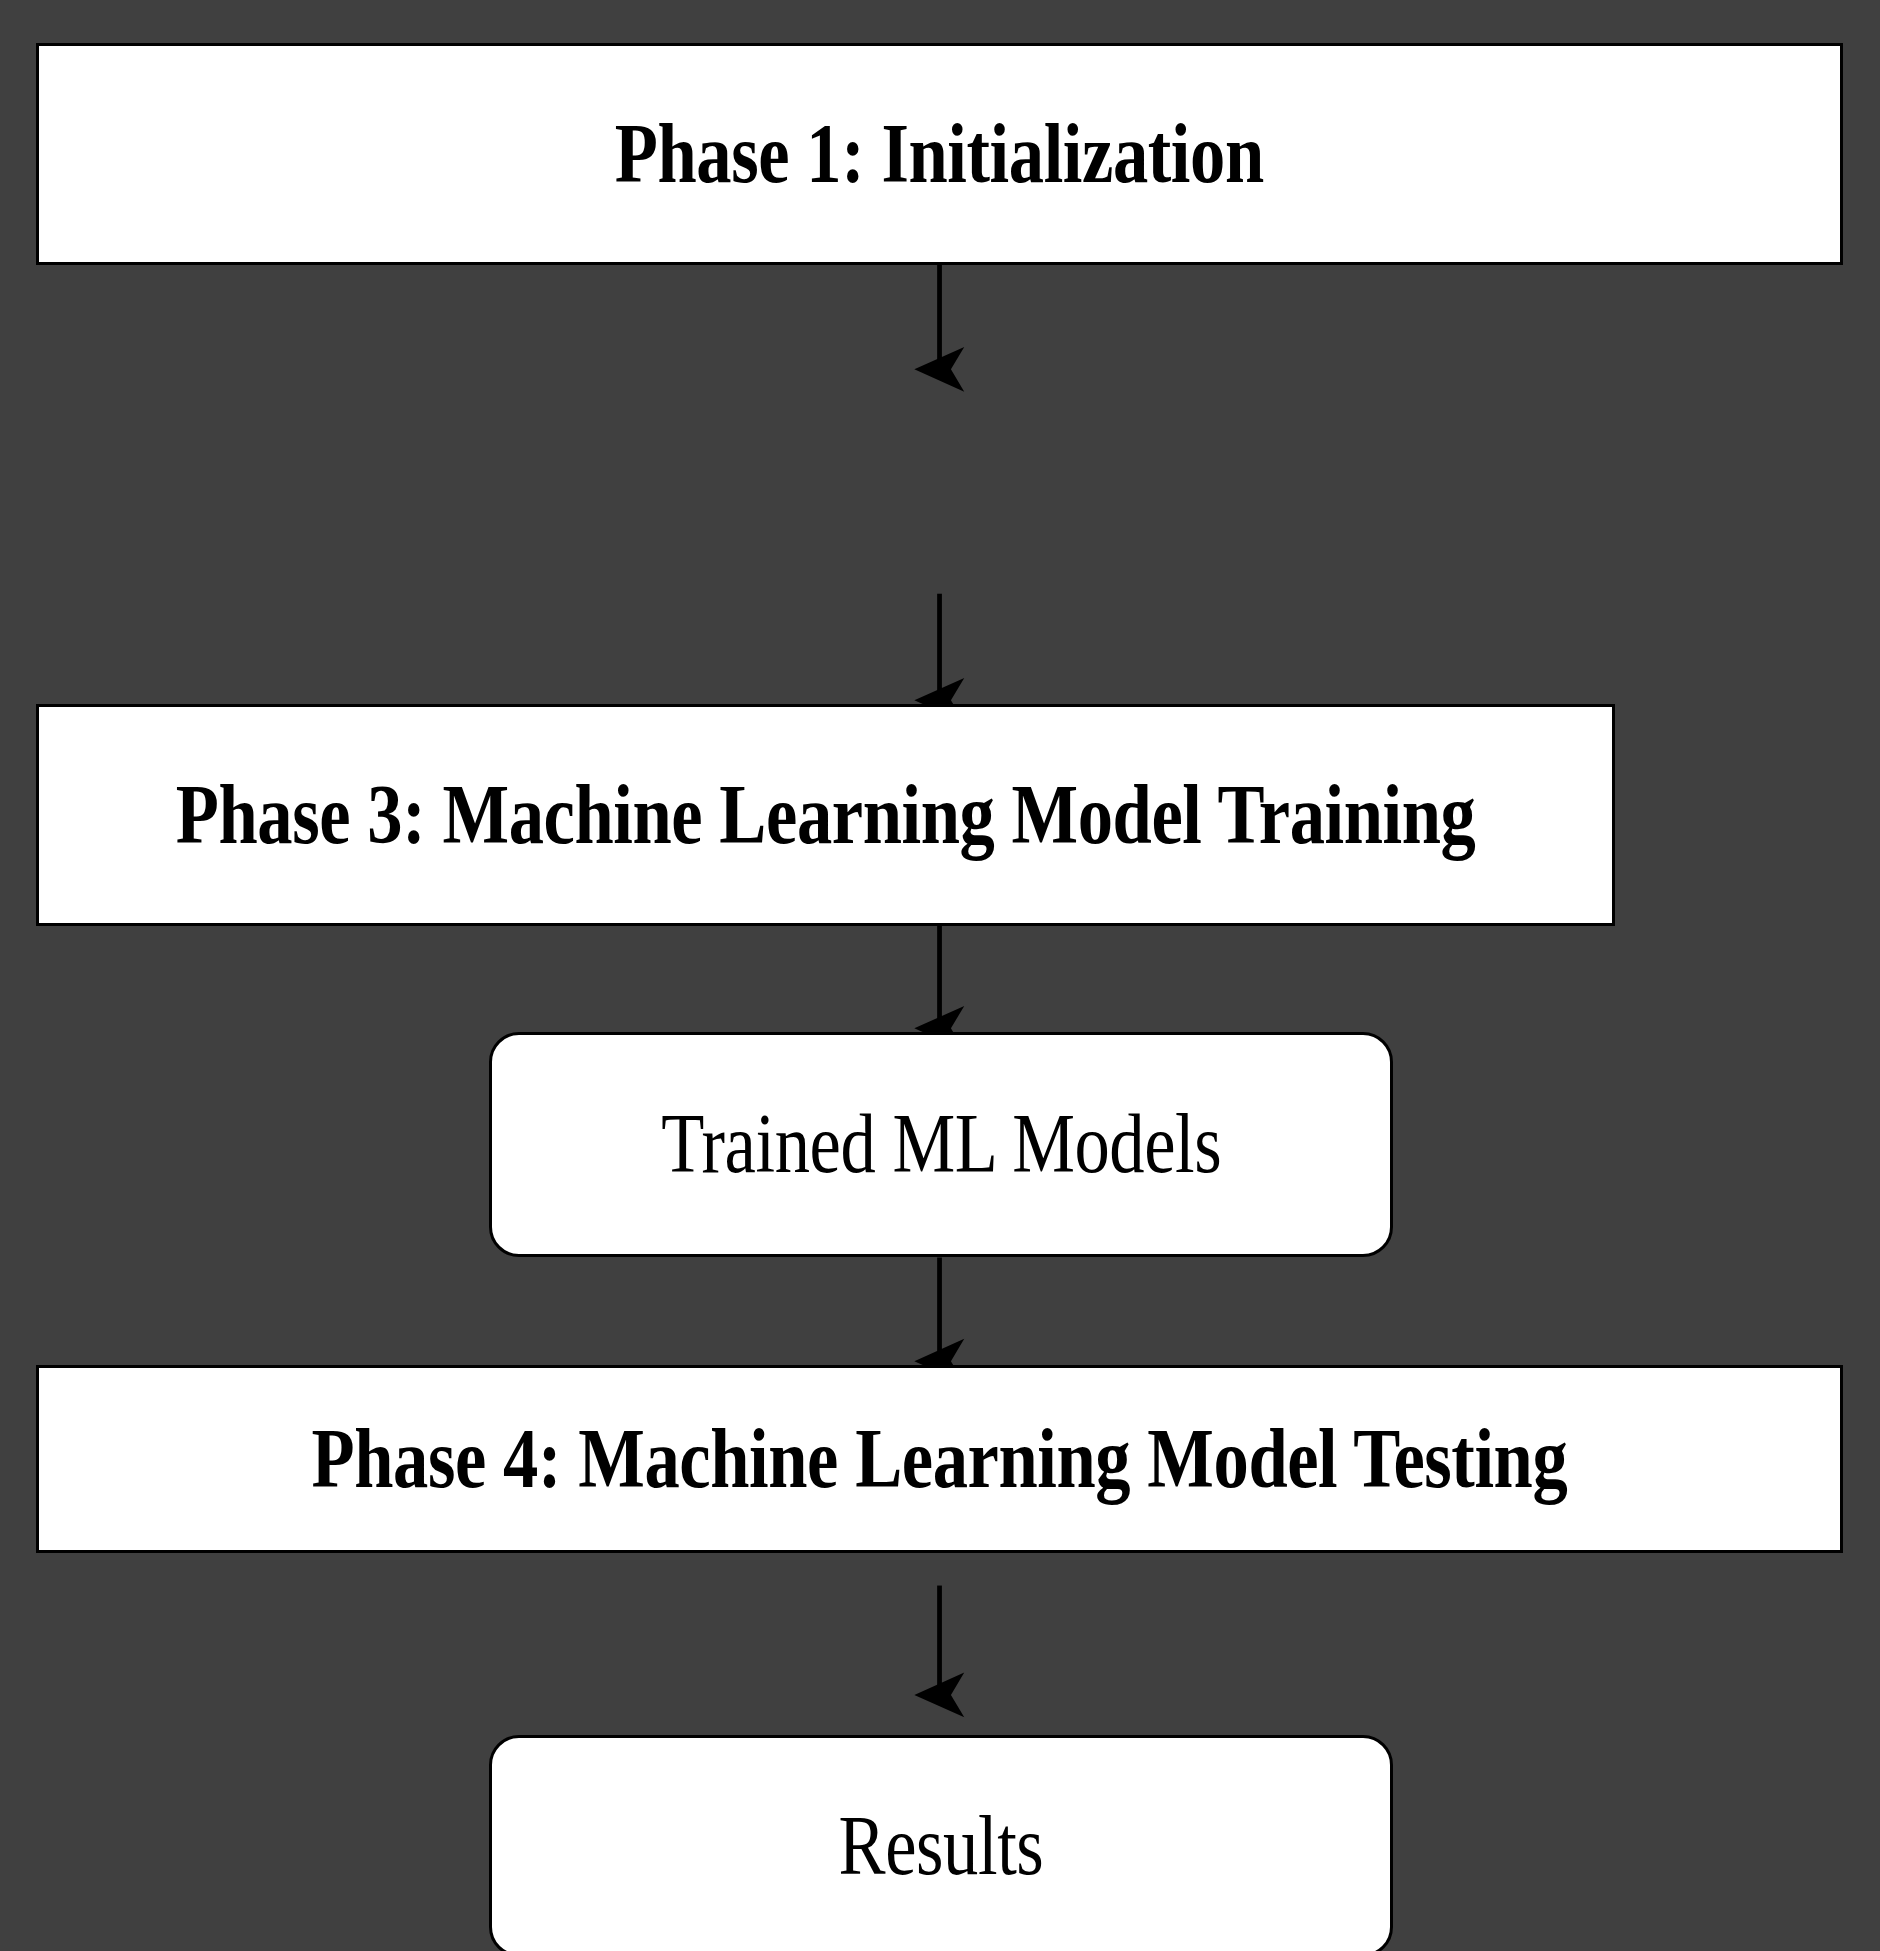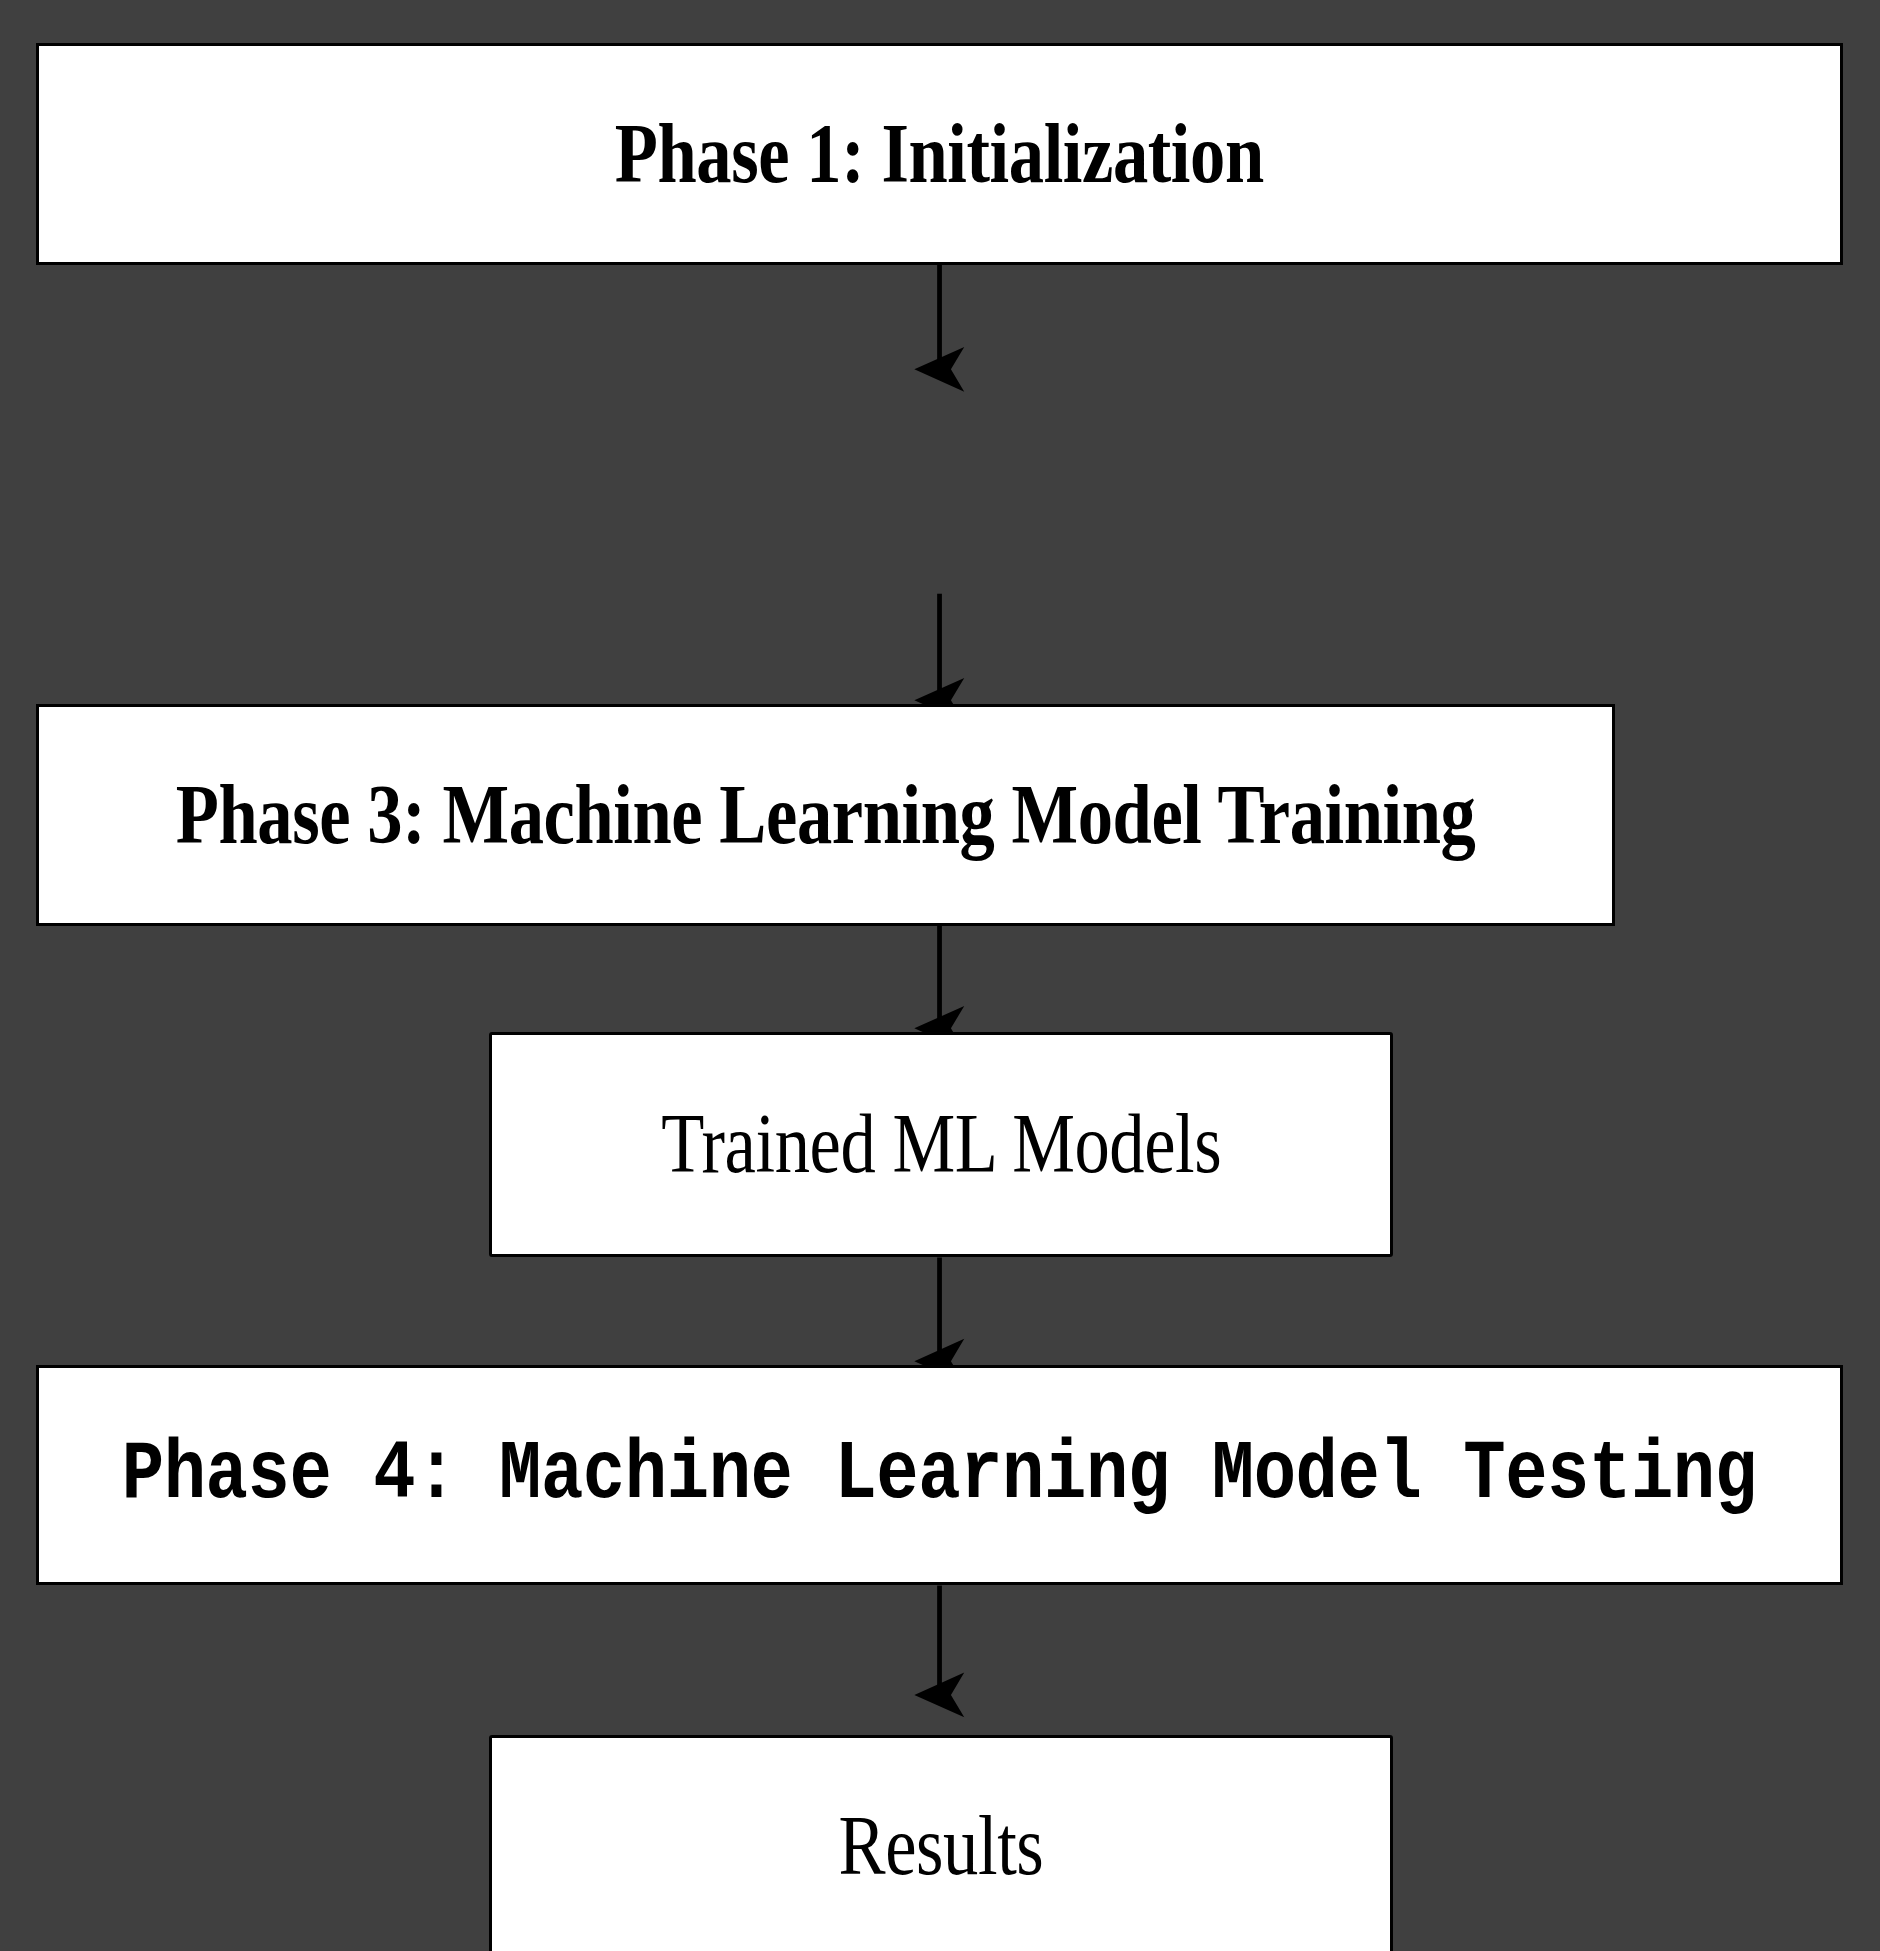--- a/index.html
+++ b/index.html
@@ -24,21 +24,21 @@
     border: 2.9px solid #000000;
     display: flex;
     align-items: center;
     justify-content: center;
     text-align: center;
   }
   .node.phase {
     border-width: 3.8px;
   }
   .node.rounded {
-    border-radius: 3px;
+    border-radius: 30px;
     border-width: 3.8px;
   }
   .node-label {
     display: block;
     line-height: 1.05;
     color: #000000;
     white-space: nowrap;
     transform: scaleX(0.84);
     transform-origin: center center;
   }
@@ -51,21 +51,21 @@
     font-weight: 400;
     font-size: 84px;
     letter-spacing: -0.5px;
   }
 
   
   #node-phase1 { left: 36px;  top: 43px;   width: 1807px; height: 222px; }
   #node-phase2 { left: 36px;  top: 373px;  width: 1807px; height: 221px; }
   #node-phase3 { left: 36px;  top: 704px;  width: 1579px; height: 222px; }
   #node-trained { left: 489px; top: 1032px; width: 904px;  height: 225px; }
-  #node-phase4 { left: 36px;  top: 1365px; width: 1807px; height: 220px; font-family: Liberation Mono, monospace; }
+  #node-phase4 { left: 36px;  top: 1365px; width: 1807px; height: 188px; }
   #node-results { left: 489px; top: 1699px; width: 904px; height: 222px; margin-top: 36px; }
 
   
   .arrow {
     position: absolute;
     left: 0;
     top: 0;
     width: 1880px;
     height: 1952px;
     pointer-events: none;

